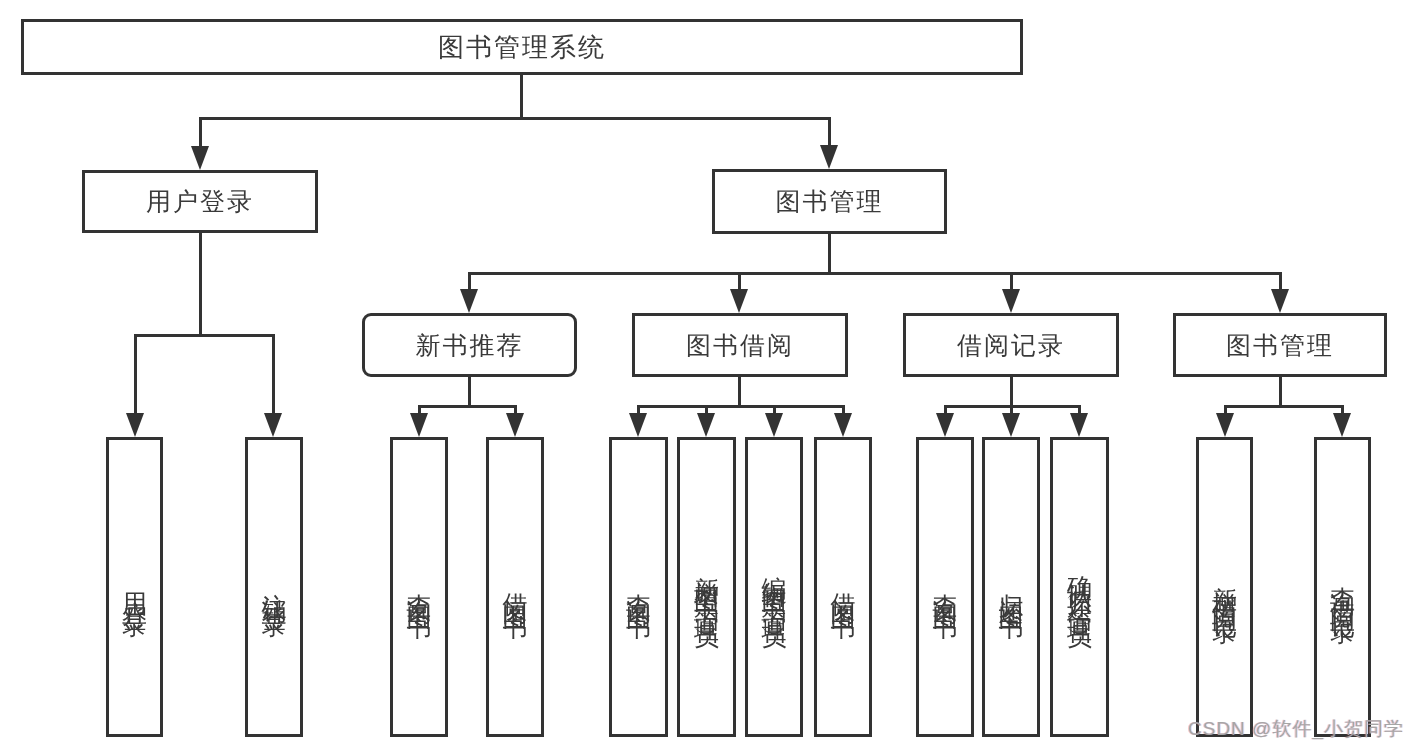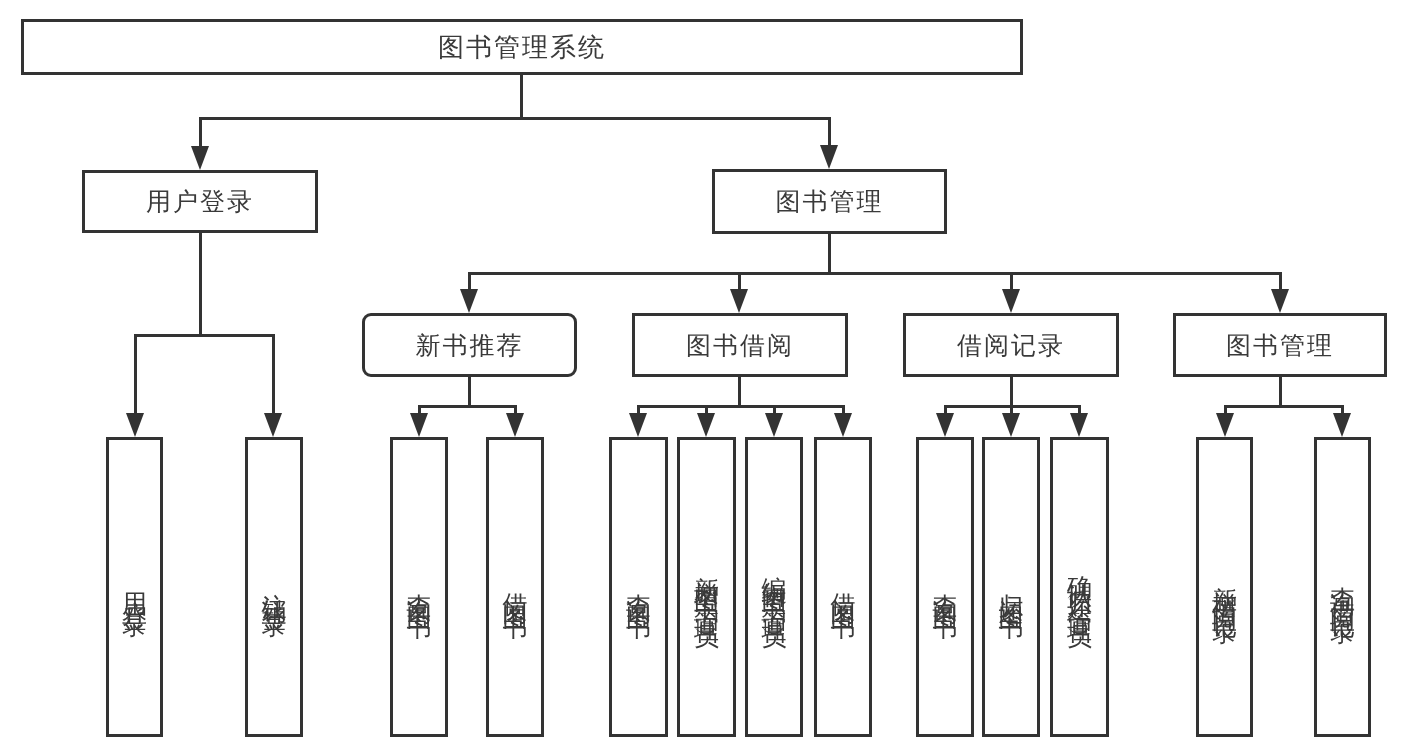--- a/index.html
+++ b/index.html
@@ -110,13 +110,14 @@
   <div class="box vbox" style="left:745px;top:437px;width:58px;height:300px;">编辑图书（管理员）</div>
   <div class="box vbox" style="left:814px;top:437px;width:58px;height:300px;">借阅图书</div>
 
   <div class="box vbox" style="left:916px;top:437px;width:58px;height:300px;">查询图书</div>
   <div class="box vbox" style="left:982px;top:437px;width:58px;height:300px;">归还图书</div>
   <div class="box vbox" style="left:1050px;top:437px;width:59px;height:300px;">确认归还（管理员）</div>
 
   <div class="box vbox" style="left:1196px;top:437px;width:57px;height:300px;">新增借阅记录</div>
   <div class="box vbox" style="left:1314px;top:437px;width:57px;height:300px;">查询借阅记录</div>
 
+  <div id="watermark">CSDN @软件_小贺同学</div>
 </div>
 
 </body></html>

